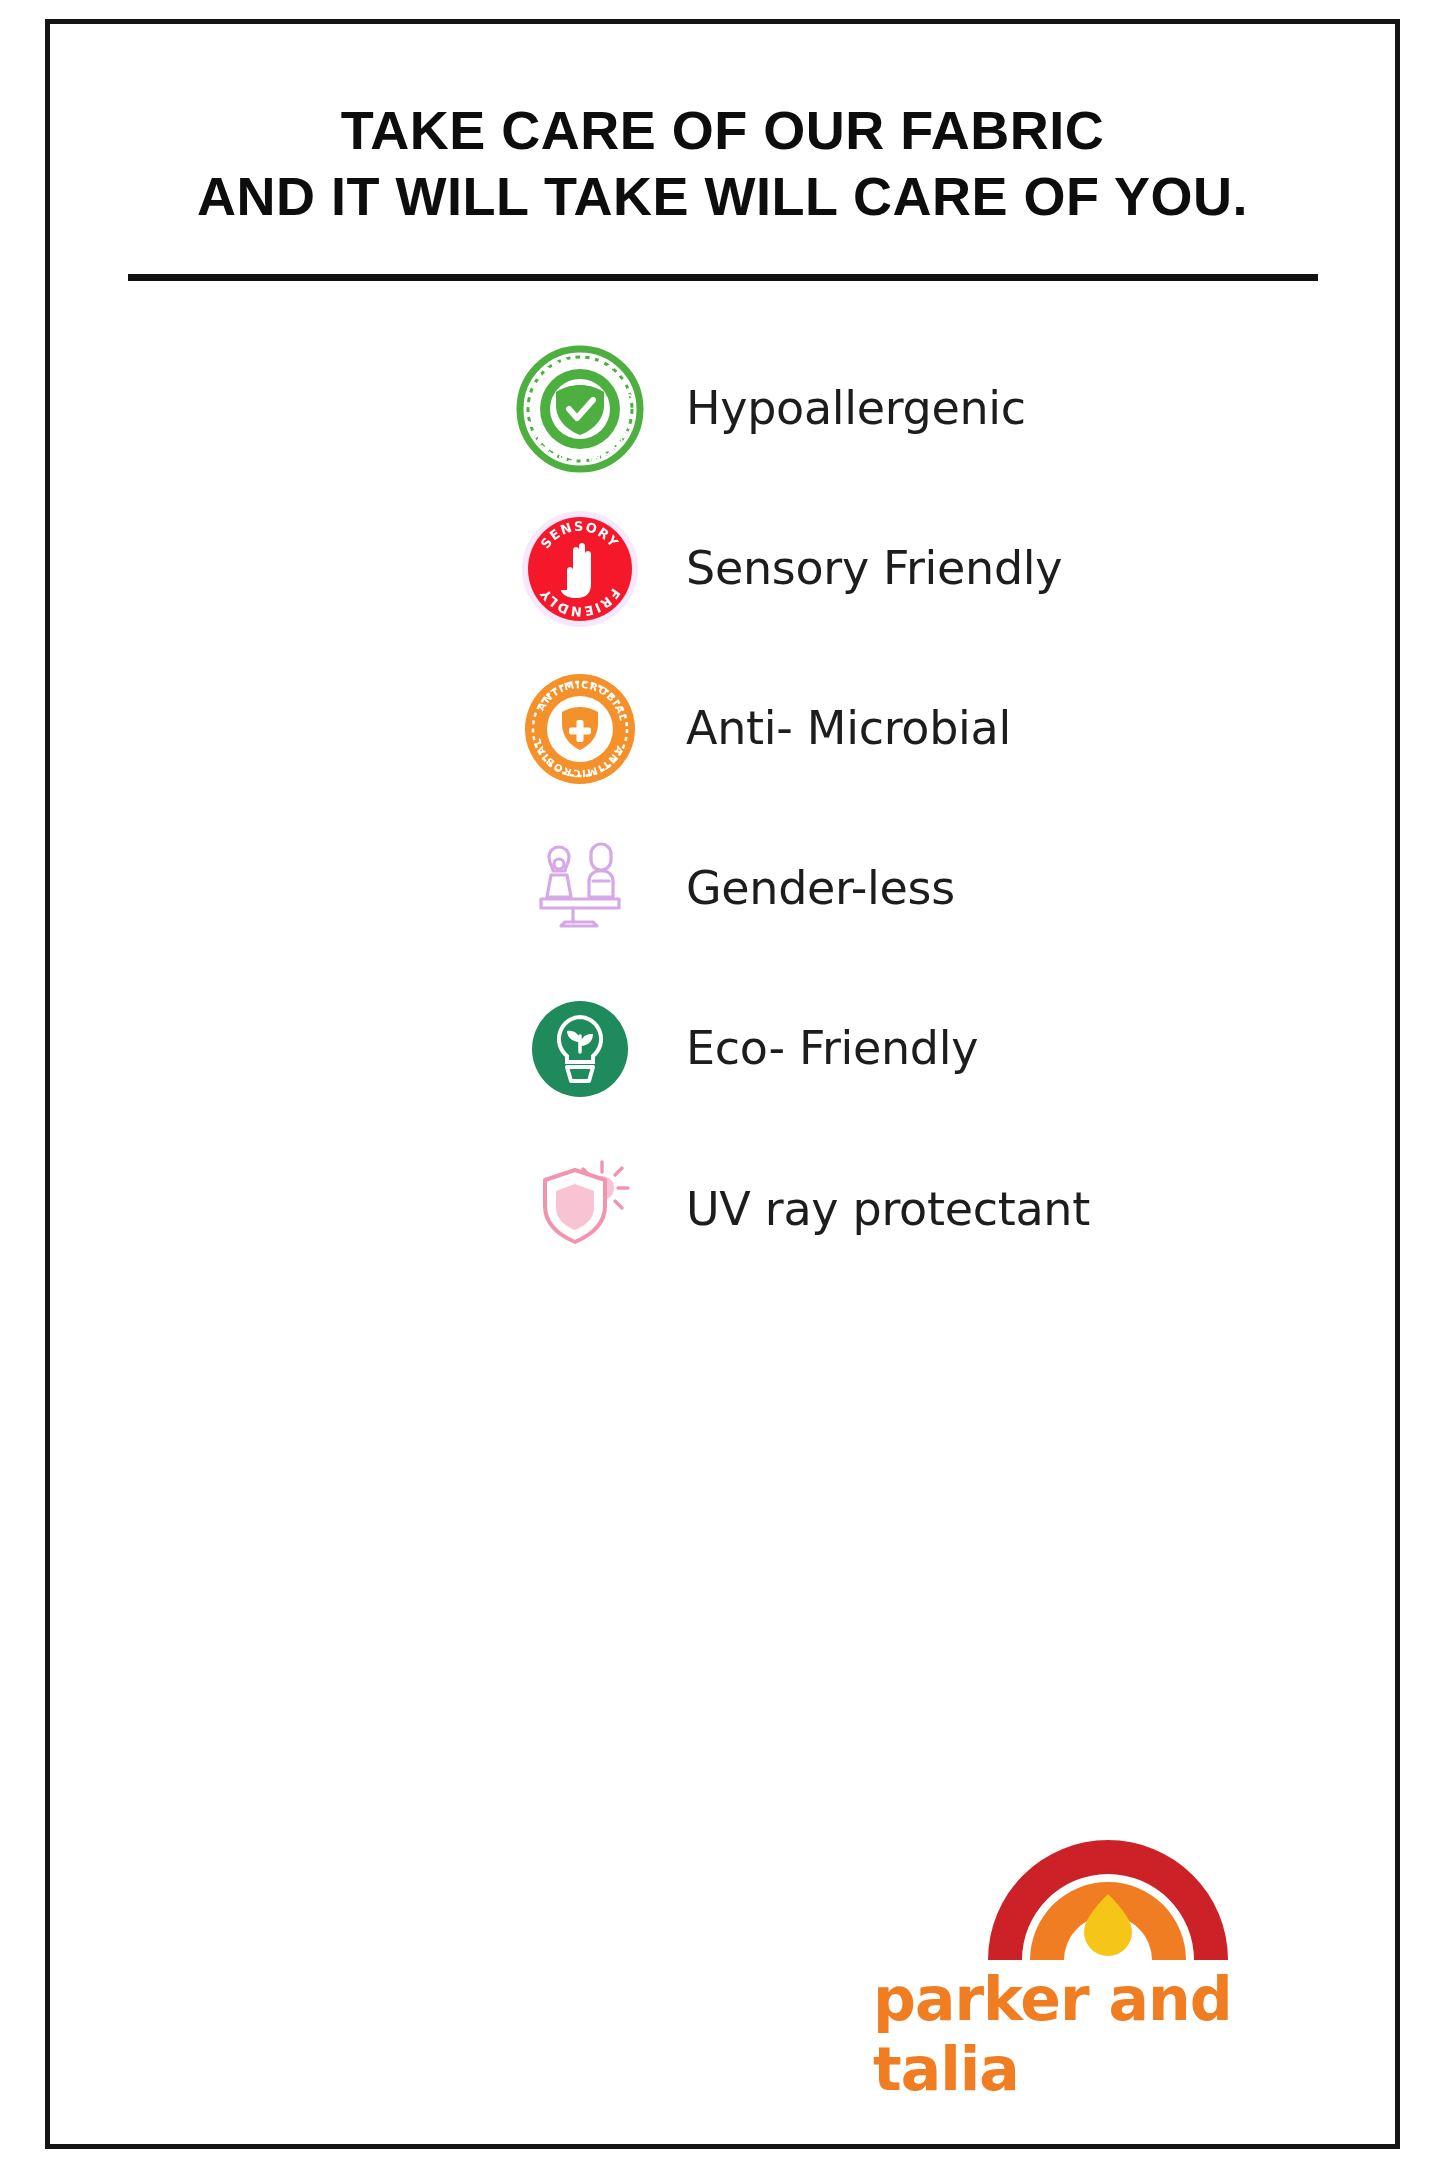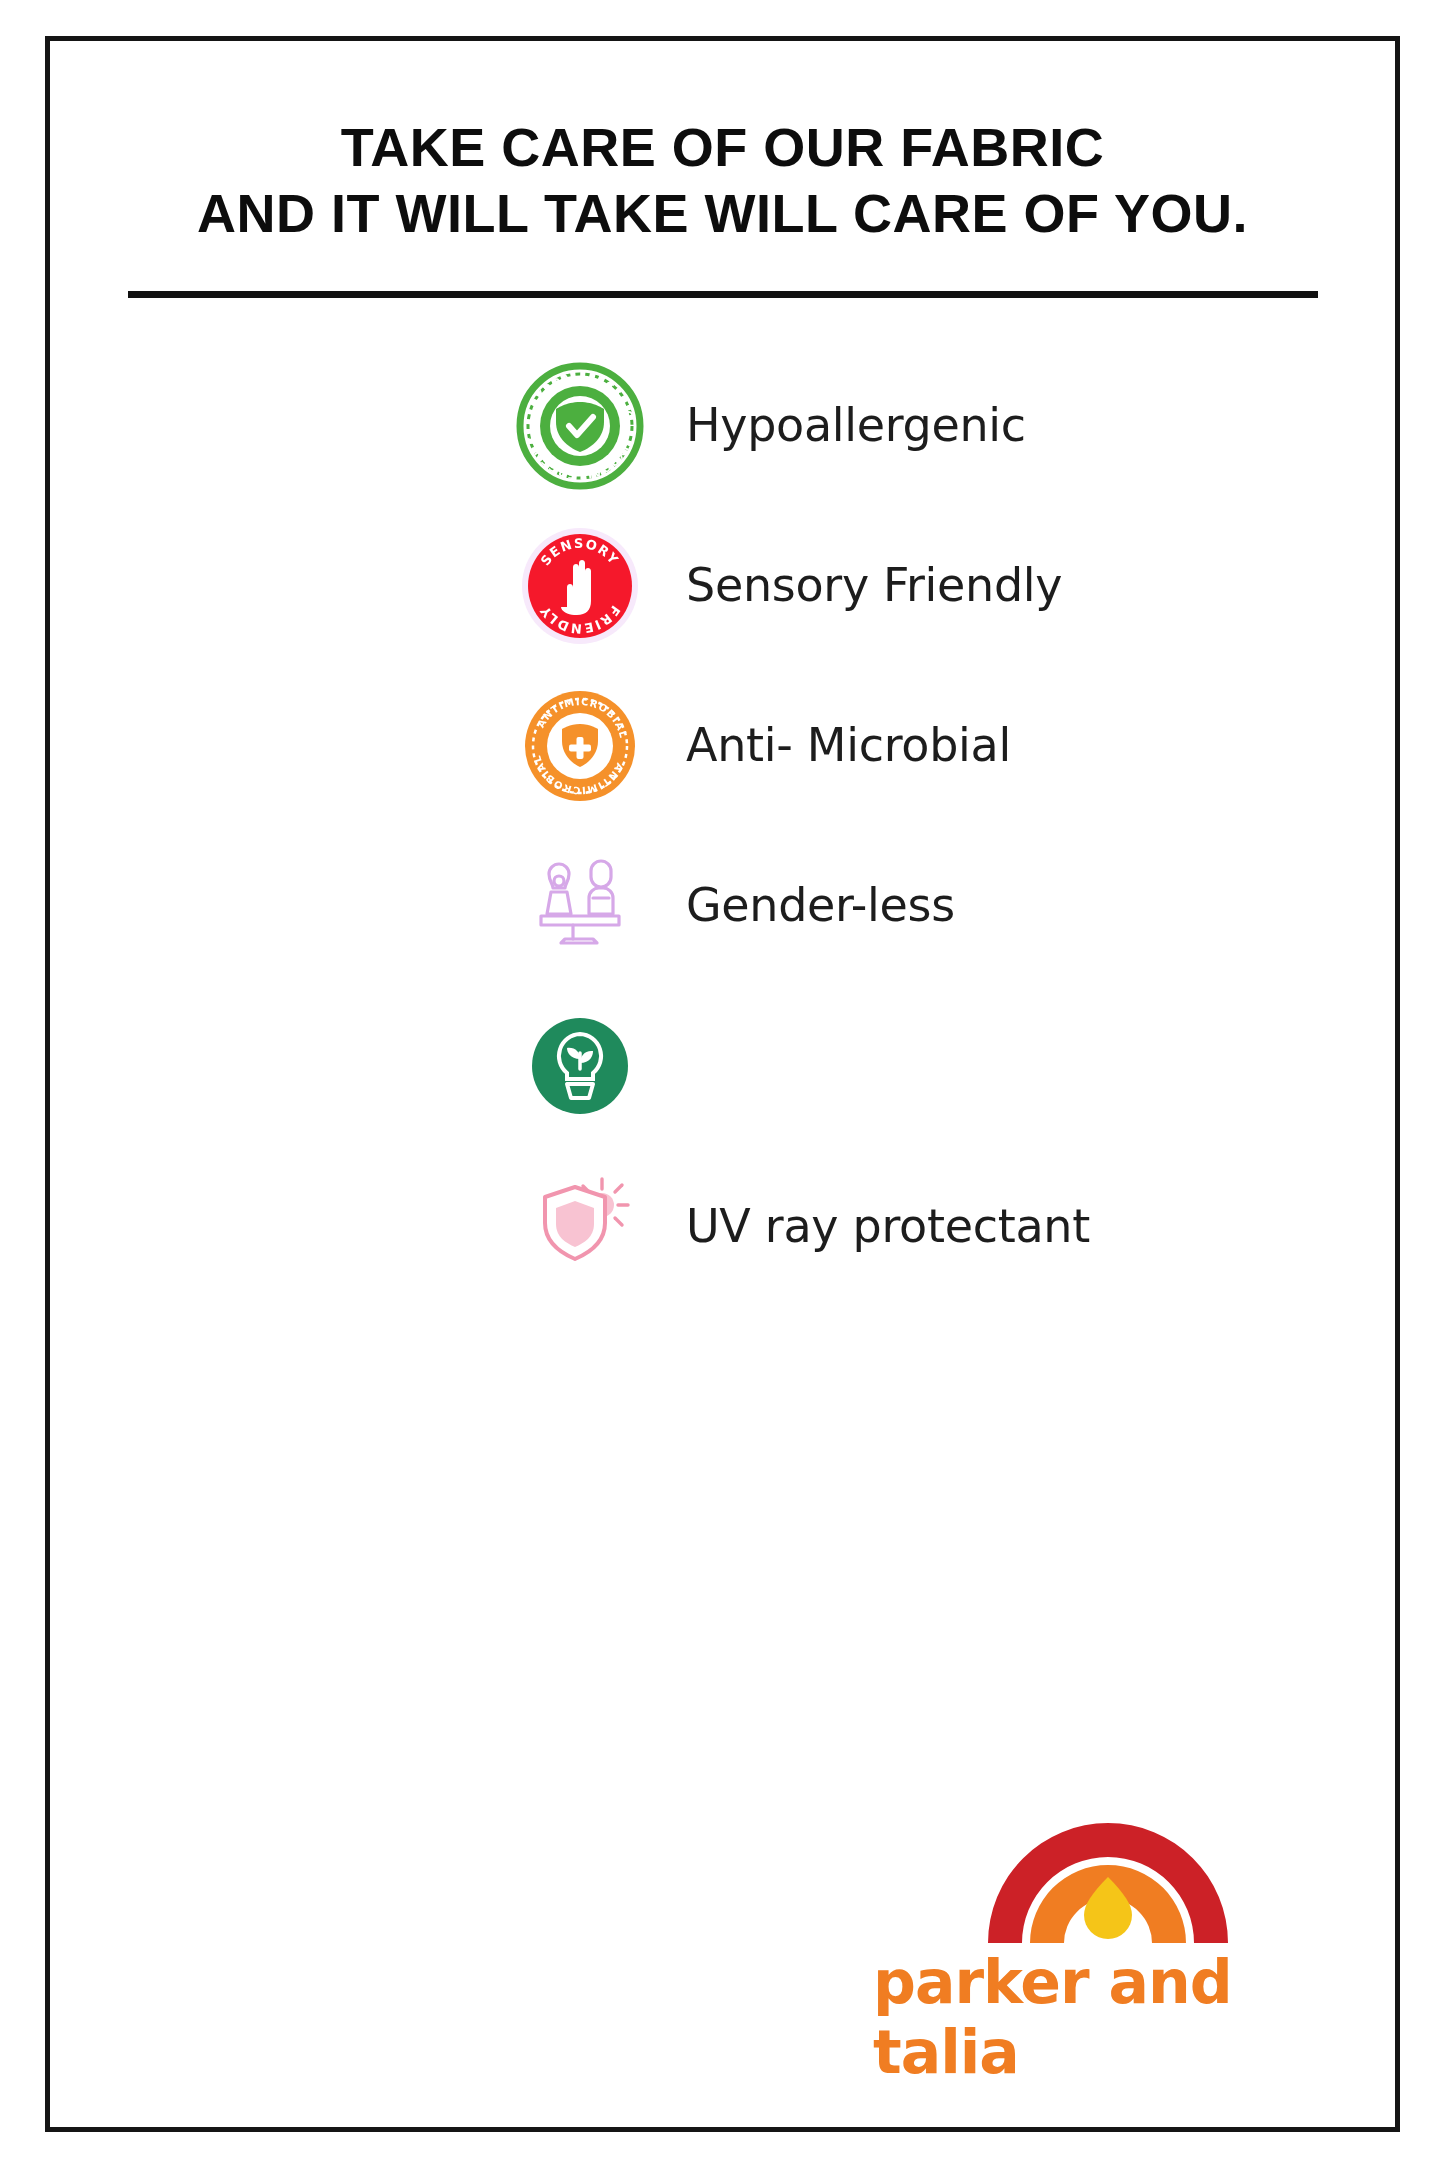--- a/index.html
+++ b/index.html
@@ -12,21 +12,21 @@
     height: 2168px;
     font-family: "Liberation Sans", sans-serif;
     overflow: hidden;
   }
   .page {
     position: relative;
     width: 1445px;
     height: 2168px;
     background: #ffffff;
     box-sizing: border-box;
-    padding: 36px 45px;
+    padding: 19px 45px;
   }
   .card {
     position: relative;
     width: 100%;
     height: 100%;
     border: 5px solid #151515;
     background: #ffffff;
     box-sizing: border-box;
     padding: 56px 60px 20px 60px;
   }
@@ -214,20 +214,21 @@
         <span class="badge">
           <svg width="150" height="150" viewBox="0 0 150 150">
             <circle cx="75" cy="75" r="48" fill="#1f8a5c"></circle>
             <path d="M75 43 a22 22 0 0 1 13 39 v6 h-26 v-6 a22 22 0 0 1 13 -39 z" fill="none" stroke="#ffffff" stroke-width="4"></path>
             <path d="M62 93 h26 l-4 14 h-18 z" fill="none" stroke="#ffffff" stroke-width="4" stroke-linejoin="round"></path>
             <path d="M75 78 v-16" stroke="#ffffff" stroke-width="3.5" stroke-linecap="round"></path>
             <path d="M75 68 c-10 0 -13 -7 -13 -11 c8 -1 13 4 13 11 z" fill="#ffffff"></path>
             <path d="M75 72 c10 0 13 -7 13 -12 c-8 -1 -13 5 -13 12 z" fill="#ffffff"></path>
           </svg>
         </span>
+        <span class="feature-label">Eco- Friendly</span>
       </li>
 
       <li class="feature">
         <span class="badge">
           <svg width="150" height="150" viewBox="0 0 150 150">
             <g stroke="#f195ae" stroke-width="3.4" fill="none" stroke-linecap="round">
               <line x1="97" y1="38" x2="97" y2="28"></line>
               <line x1="113" y1="54" x2="123" y2="54"></line>
               <line x1="110" y1="41" x2="117" y2="34"></line>
               <line x1="110" y1="67" x2="117" y2="74"></line>

